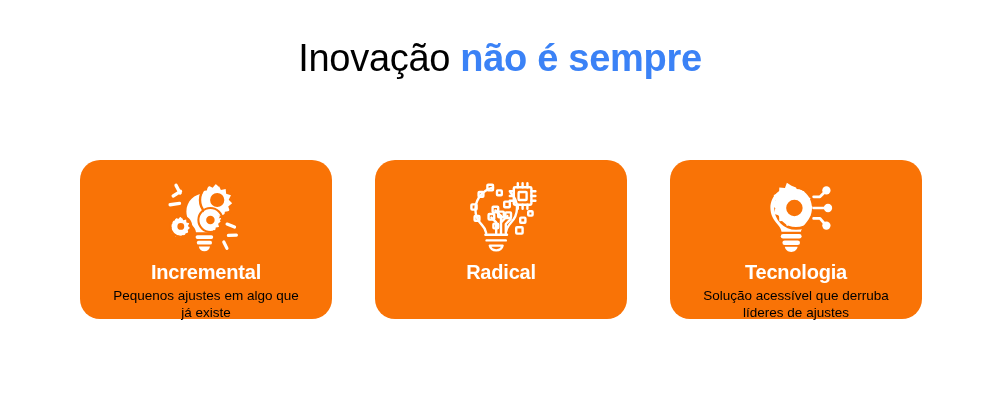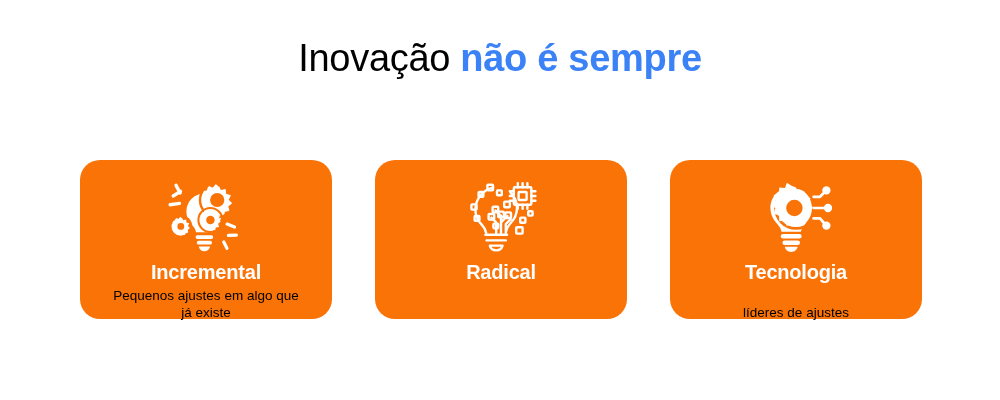--- a/index.html
+++ b/index.html
@@ -237,19 +237,19 @@
               <path d="M72 53h8l6 7"></path>
             </g>
             <circle cx="88" cy="18" r="5.2"></circle>
             <circle cx="90" cy="40" r="5.2"></circle>
             <circle cx="88" cy="62" r="5.2"></circle>
           </g>
         </svg>
       </div>
       <div class="card-title">Tecnologia</div>
       <div class="card-desc">
-        <br>
+        <span>Solução acessível que derruba</span><br>
         <span>líderes de ajustes</span>
       </div>
     </div>
 
   </div>
 </div>
 
 </body></html>

